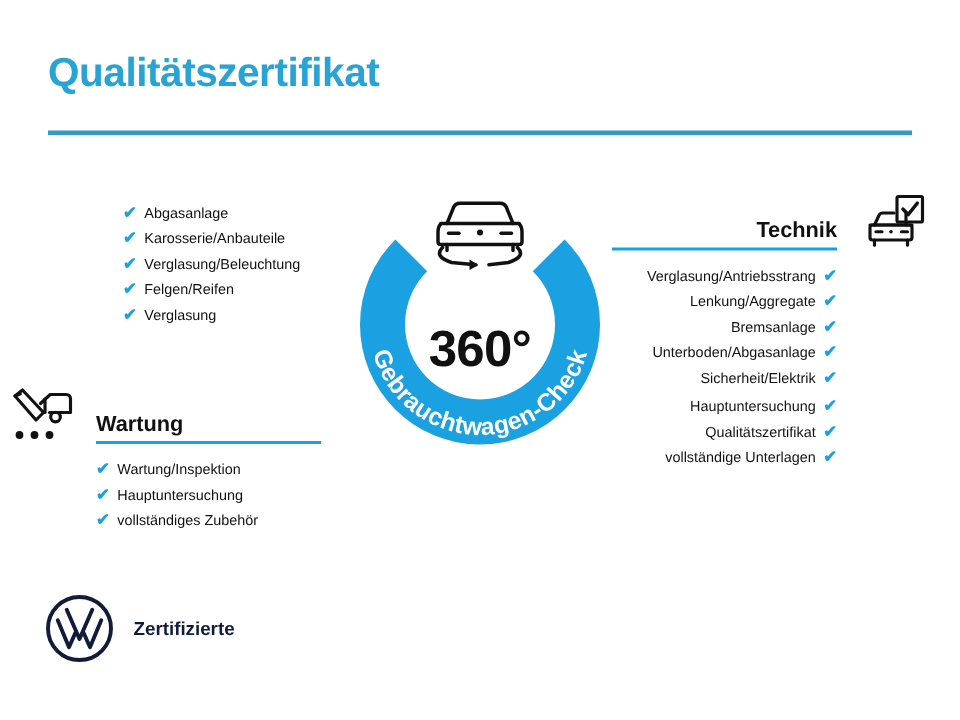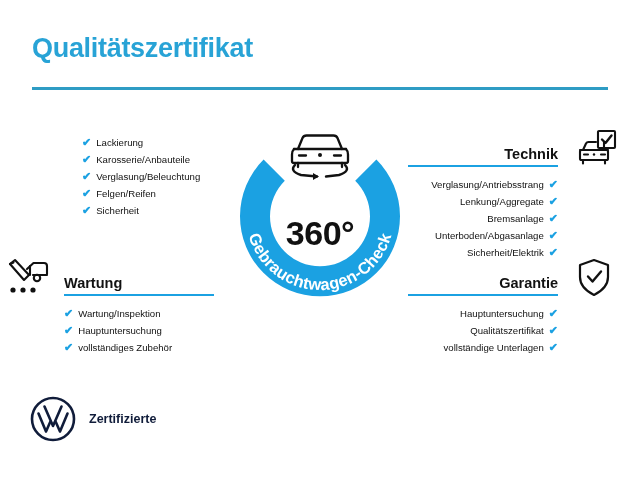--- a/index.html
+++ b/index.html
@@ -163,37 +163,37 @@
 
 <div class="page">
 
   <div class="page-title">Qualitätszertifikat</div>
   <div class="header-rule"></div>
 
   <div class="section sec-optik left">
     <ul class="check-list">
       <li class="check-item">
         <span class="tick">✔</span>
-        <span>Lackierung</span>
+        <span>Abgasanlage</span>
       </li>
       <li class="check-item">
         <span class="tick">✔</span>
         <span>Karosserie/Anbauteile</span>
       </li>
       <li class="check-item">
         <span class="tick">✔</span>
         <span>Verglasung/Beleuchtung</span>
       </li>
       <li class="check-item">
         <span class="tick">✔</span>
         <span>Felgen/Reifen</span>
       </li>
       <li class="check-item">
         <span class="tick">✔</span>
-        <span>Sicherheit</span>
+        <span>Verglasung</span>
       </li>
     </ul>
   </div>
 
   <div class="section sec-wartung left">
     <div class="sec-head">
       <div class="sec-icon">
         <svg viewBox="0 0 48 42" fill="none" stroke="#111111" stroke-width="2.1" stroke-linecap="round" stroke-linejoin="round">
           <path d="M6 7 L11 3 L25 18 L20 23 Z"></path>
           <path d="M6 7 L9.5 5.5"></path>
@@ -263,30 +263,20 @@
         <span>Unterboden/Abgasanlage</span>
       </li>
       <li class="check-item">
         <span class="tick">✔</span>
         <span>Sicherheit/Elektrik</span>
       </li>
     </ul>
   </div>
 
   <div class="section sec-garantie right">
-    <div class="sec-head">
-      <div class="sec-icon">
-        <svg viewBox="0 0 48 42" fill="none" stroke="#111111" stroke-width="2.2" stroke-linecap="round" stroke-linejoin="round">
-          <path d="M24 3 L38 8 L38 20 Q38 31 24 38 Q10 31 10 20 L10 8 Z"></path>
-          <path d="M18 19.5 L22.5 24.5 L31 14.5" stroke-width="2.4"></path>
-        </svg>
-      </div>
-      <div class="sec-title">Garantie</div>
-      <div class="sec-underline"></div>
-    </div>
     <ul class="check-list">
       <li class="check-item">
         <span class="tick">✔</span>
         <span>Hauptuntersuchung</span>
       </li>
       <li class="check-item">
         <span class="tick">✔</span>
         <span>Qualitätszertifikat</span>
       </li>
       <li class="check-item">

